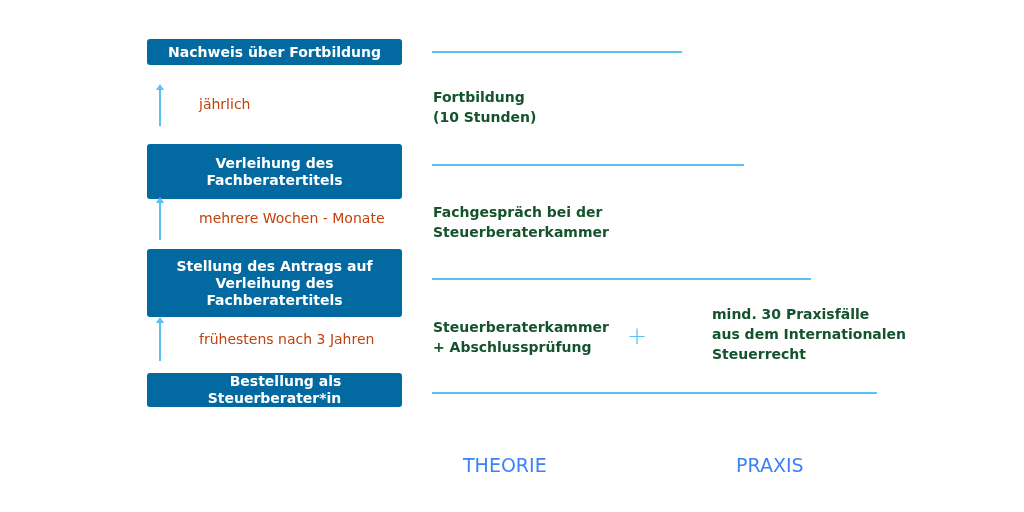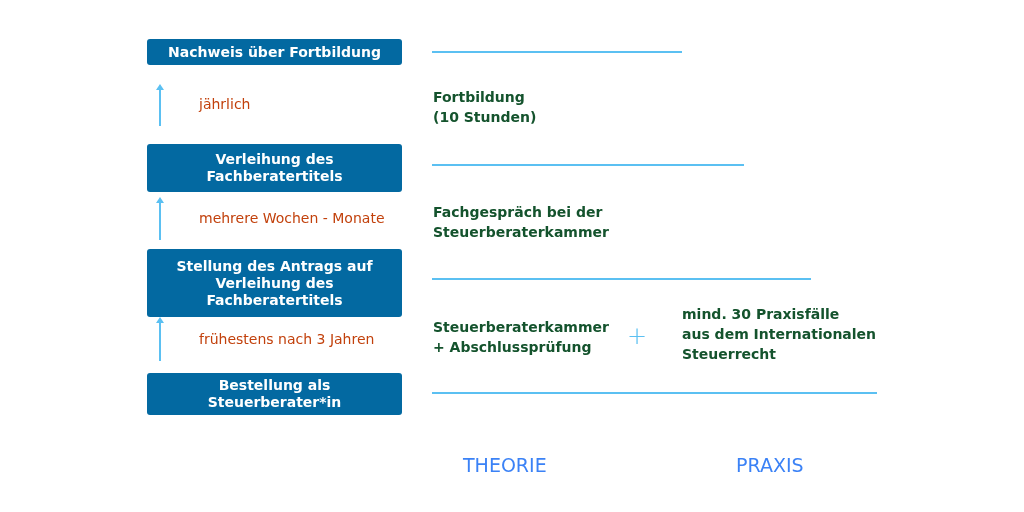--- a/index.html
+++ b/index.html
@@ -13,29 +13,29 @@
   .req{position:absolute;color:#14532d;font-weight:bold;font-size:14px;line-height:20px;white-space:pre-line;}
   .plus{position:absolute;left:627px;top:322px;color:#5bc0f2;font-size:24px;font-weight:300;}
   .col{position:absolute;top:454px;color:#3b82f6;font-size:19px;}
 </style>
 </head>
 <body>
 
 <div class="box" style="top:39px;height:26px;">
     <span>Nachweis über Fortbildung</span>
   </div>
-<div class="box" style="top:144px;height:48px;align-items:center;">
+<div class="box" style="top:144px;height:55px;align-items:center;">
     <span>Verleihung des
 Fachberatertitels</span>
   </div>
 <div class="box" style="top:249px;height:68px;">
     <span>Stellung des Antrags auf
 Verleihung des Fachberatertitels</span>
   </div>
-<div class="box" style="top:373px;height:42px;">
+<div class="box" style="top:373px;height:34px;text-align:right;">
     <span>Bestellung als
 Steuerberater*in</span>
   </div>
 
 <div class="arrow" style="top:88px;height:38px;"></div>
 <div class="arrow" style="top:201px;height:39px;"></div>
 <div class="arrow" style="top:321px;height:40px;"></div>
 
 <div class="interval" style="top:96px;">jährlich</div>
 <div class="interval" style="top:210px;">mehrere Wochen - Monate</div>
@@ -46,18 +46,18 @@
 <div class="line" style="top:278px;width:379px;"></div>
 <div class="line" style="top:392px;width:445px;"></div>
 
 <div class="req" style="left:433px;top:87px;">Fortbildung
 (10 Stunden)</div>
 <div class="req" style="left:433px;top:202px;">Fachgespräch bei der
 Steuerberaterkammer</div>
 <div class="req" style="left:433px;top:317px;">Steuerberaterkammer
 + Abschlussprüfung</div>
 <div class="plus">+</div>
-<div class="req" style="left:682px;top:304px;">mind. 30 Praxisfälle
+<div class="req" style="left:712px;top:304px;">mind. 30 Praxisfälle
 aus dem Internationalen
 Steuerrecht</div>
 
 <div class="col" style="left:463px;">THEORIE</div>
 <div class="col" style="left:736px;">PRAXIS</div>
 
 </body></html>

